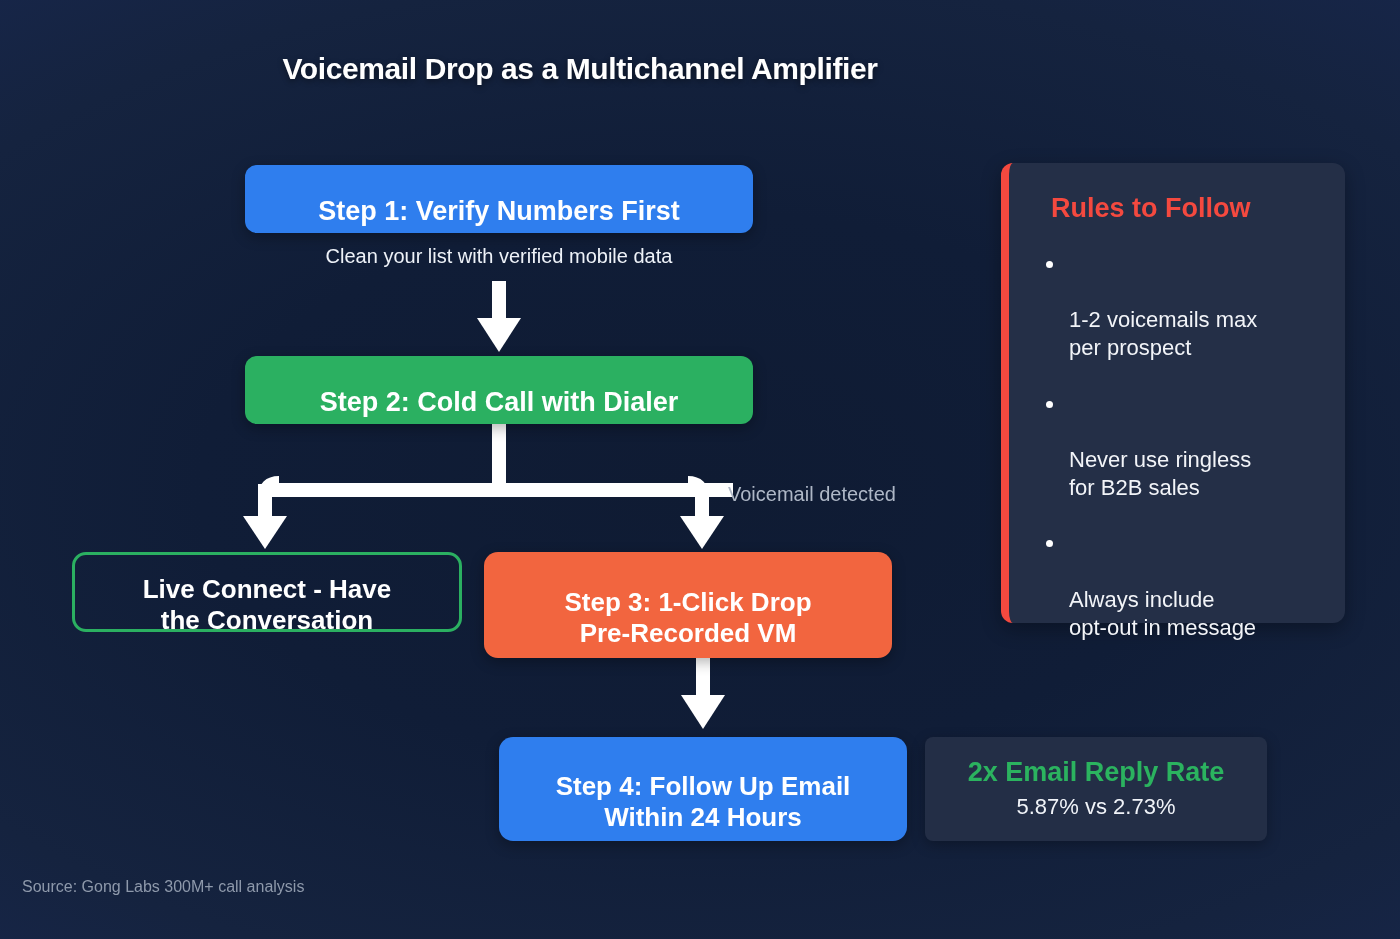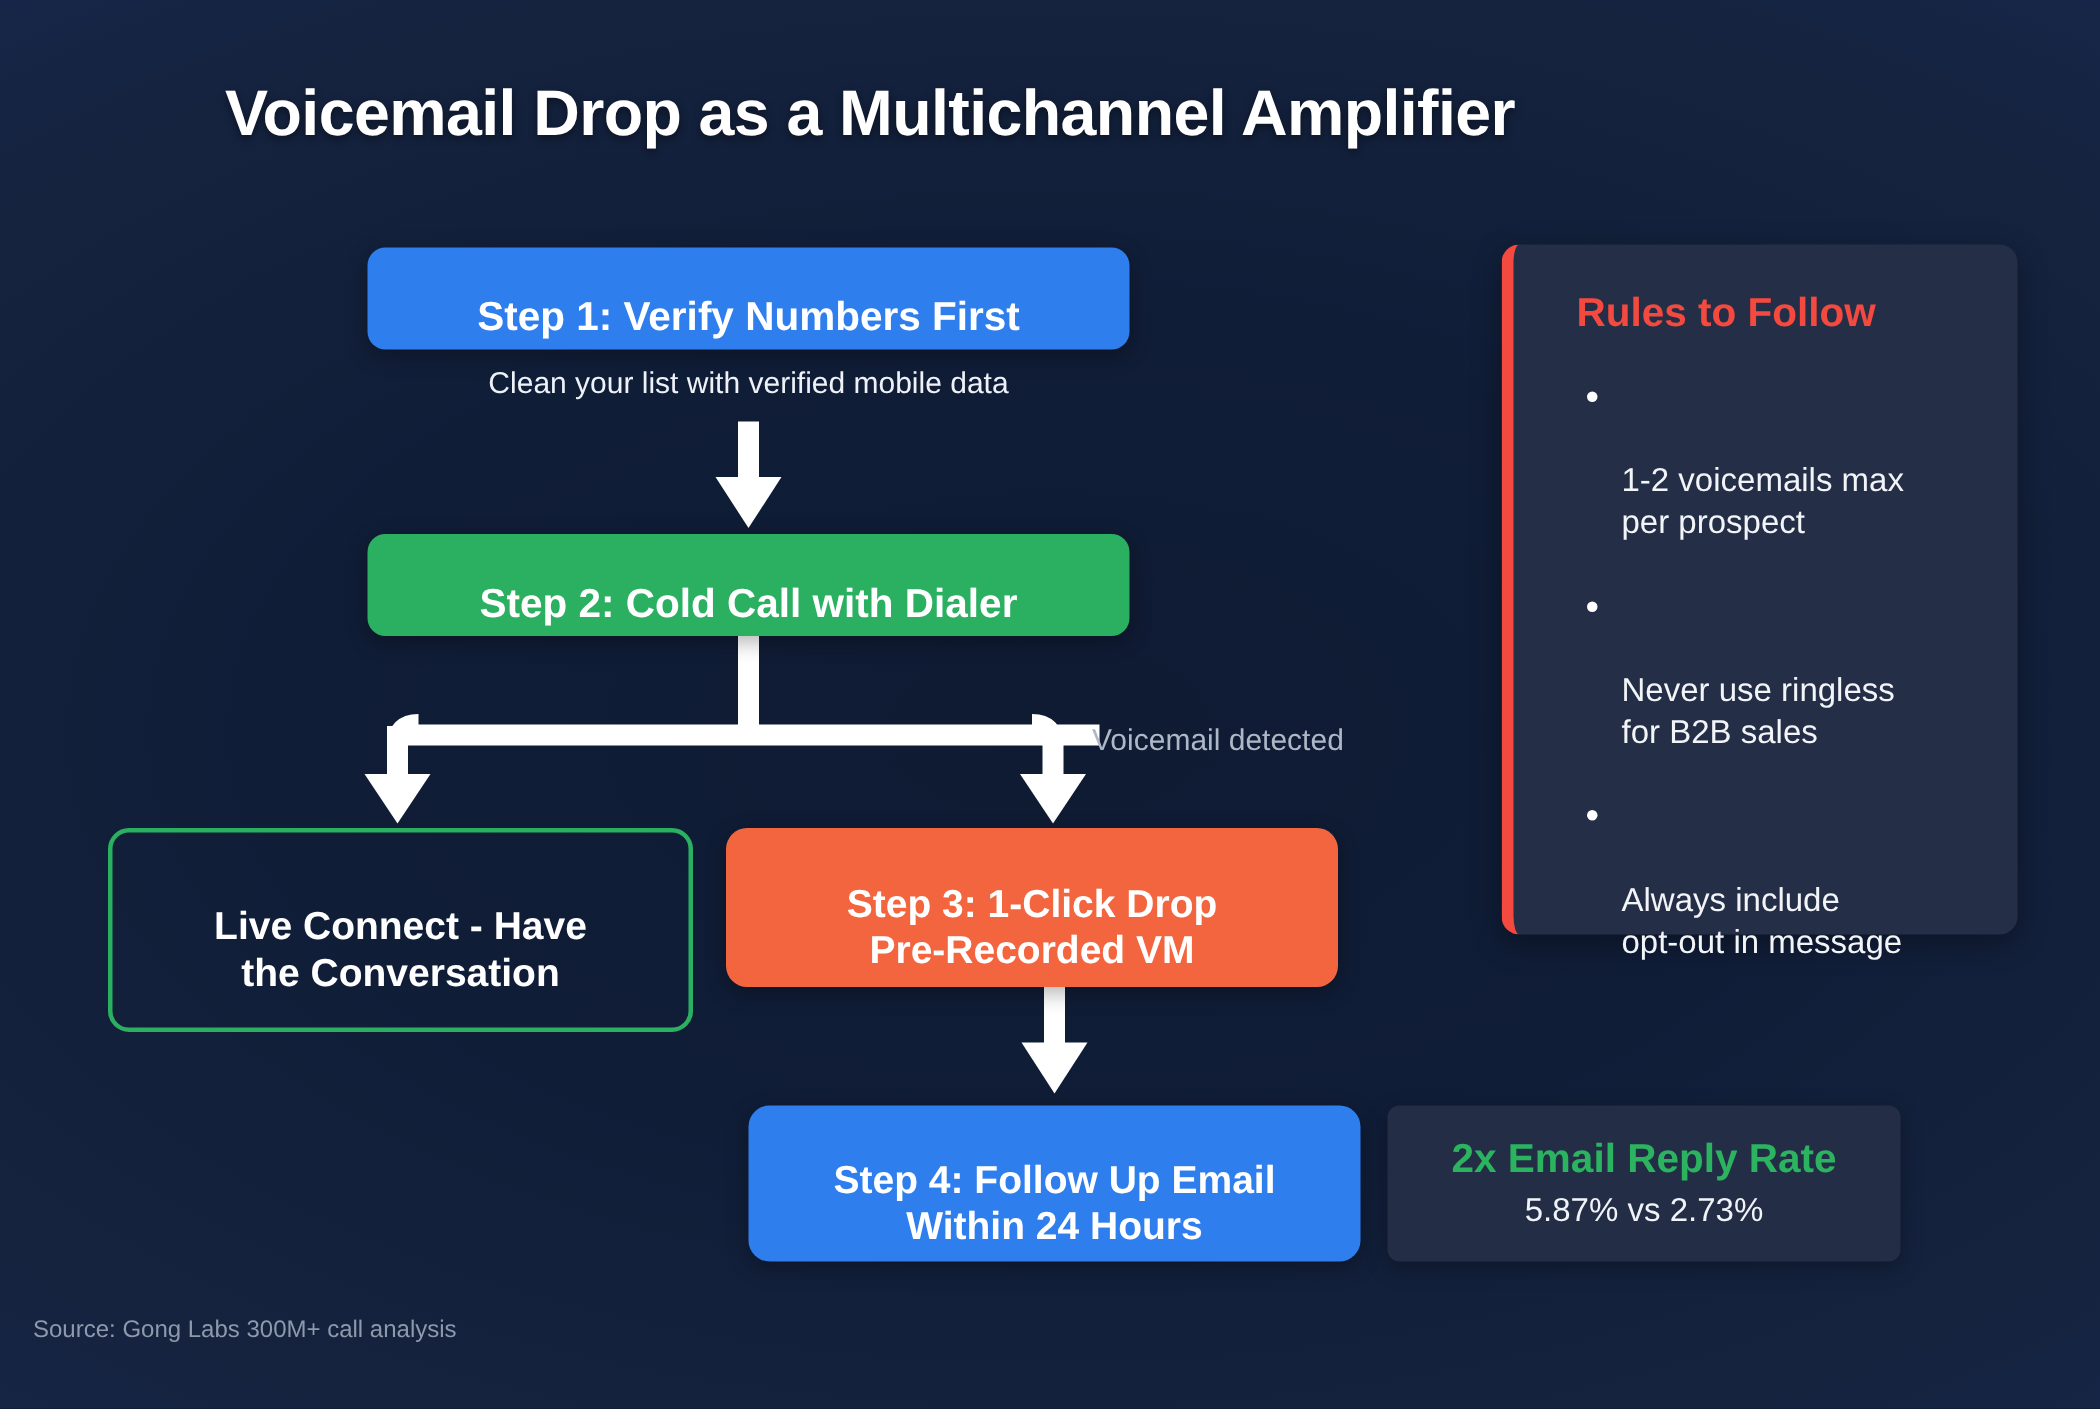--- a/index.html
+++ b/index.html
@@ -21,21 +21,21 @@
     -webkit-font-smoothing: antialiased;
   }
 
   
   .title {
     position: absolute;
     left: 0;
     top: 52px;
     width: 1160px;
     text-align: center;
-    font-size: 43px;
+    font-size: 30px;
     font-weight: bold;
     letter-spacing: -0.4px;
     color: #ffffff;
     text-shadow: 0 2px 6px rgba(0,0,0,0.45);
   }
 
   
   .node {
     position: absolute;
     box-sizing: border-box;
@@ -64,21 +64,21 @@
     font-size: 20px;
     font-weight: normal;
     color: #eef2f8;
   }
   #node-step2 {
     left: 245px; top: 356px; width: 508px; height: 68px;
     background: #2bb061;
     font-size: 27px;
   }
   #node-live-connect {
-    left: 72px; top: 552px; width: 390px; height: 136px;
+    left: 72px; top: 552px; width: 390px; height: 80px;
     background: transparent;
     border: 3px solid #2bb061;
     border-radius: 14px;
     font-size: 26px;
     box-shadow: none;
   }
   #node-step3 {
     left: 484px; top: 552px; width: 408px; height: 106px;
     background: #f2653f;
     border-radius: 14px;
@@ -121,21 +121,21 @@
     box-shadow: 0 6px 20px rgba(0,0,0,0.32);
   }
   #rules-title {
     font-size: 27px;
     font-weight: bold;
     color: #f4493f;
     margin: 0 0 26px 12px;
   }
   #rules-list {
     list-style: none;
-    margin: 12px;
+    margin: 0;
     padding: 0;
   }
   #rules-list li {
     position: relative;
     font-size: 22px;
     line-height: 1.28;
     color: #f2f4f8;
     padding-left: 30px;
     margin-bottom: 27px;
     white-space: pre-line;

